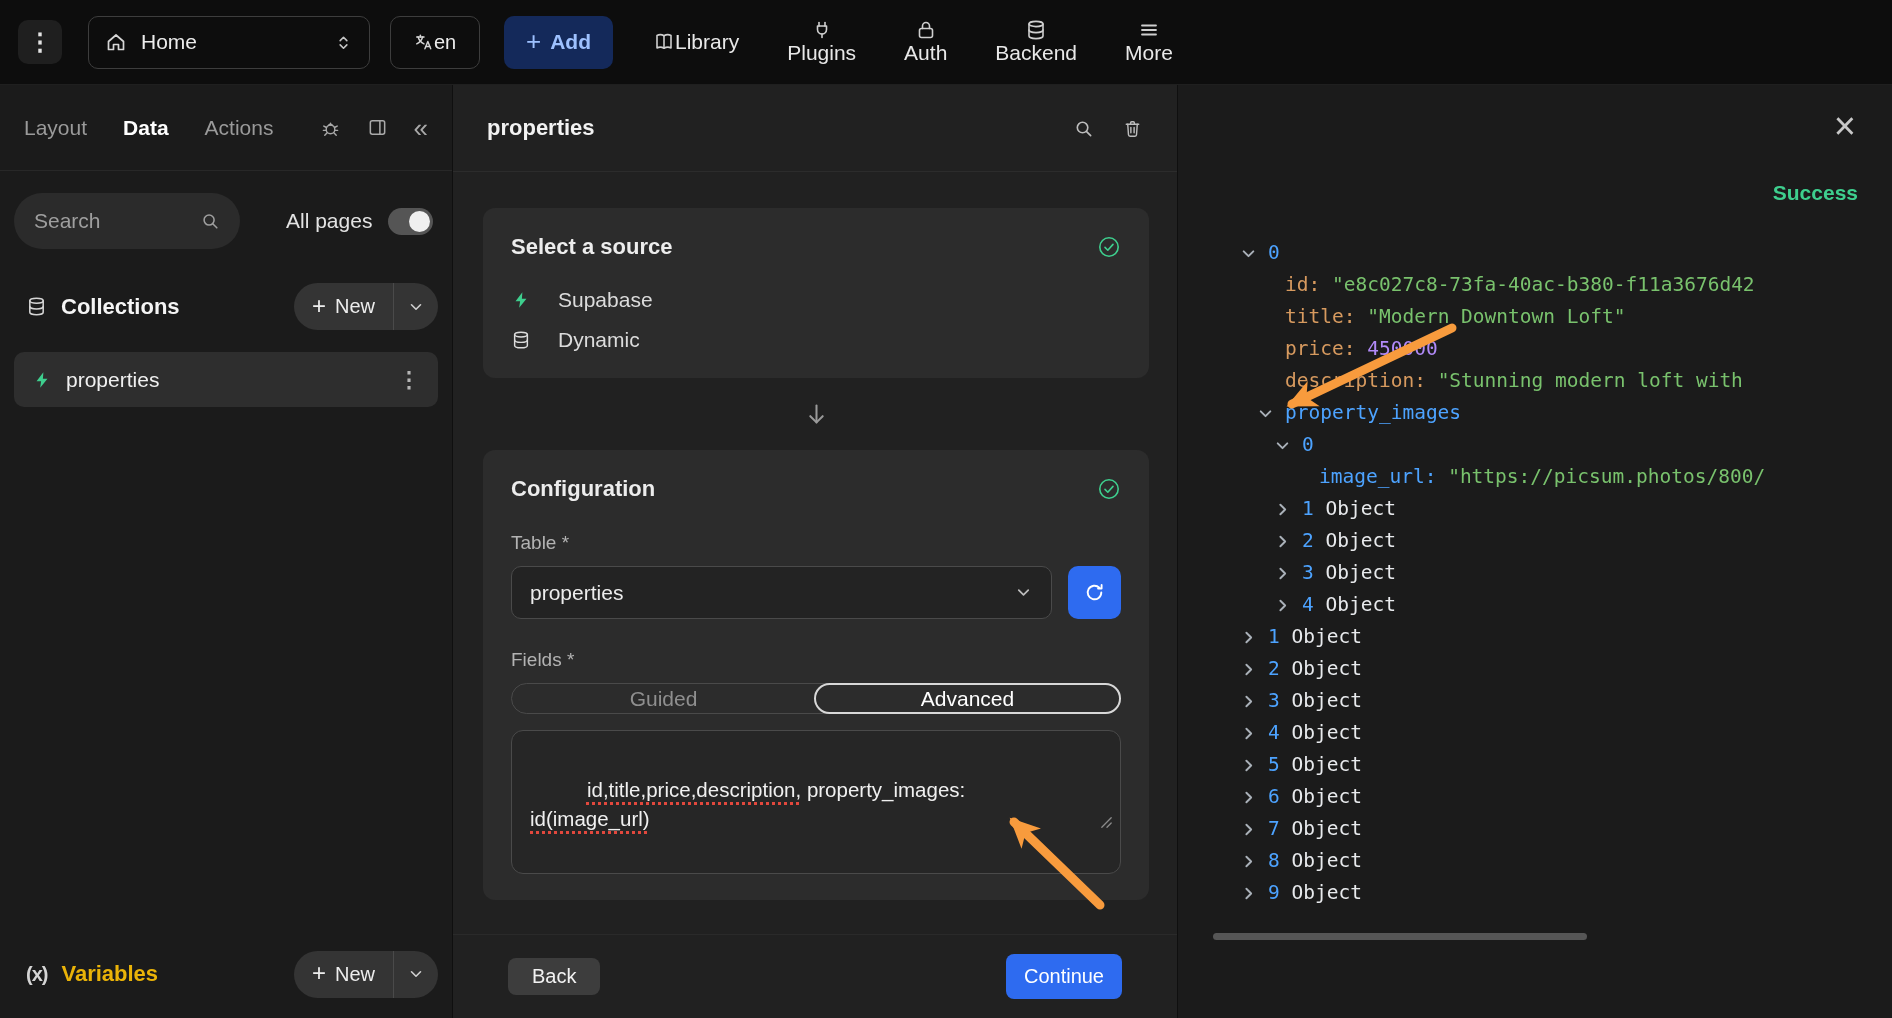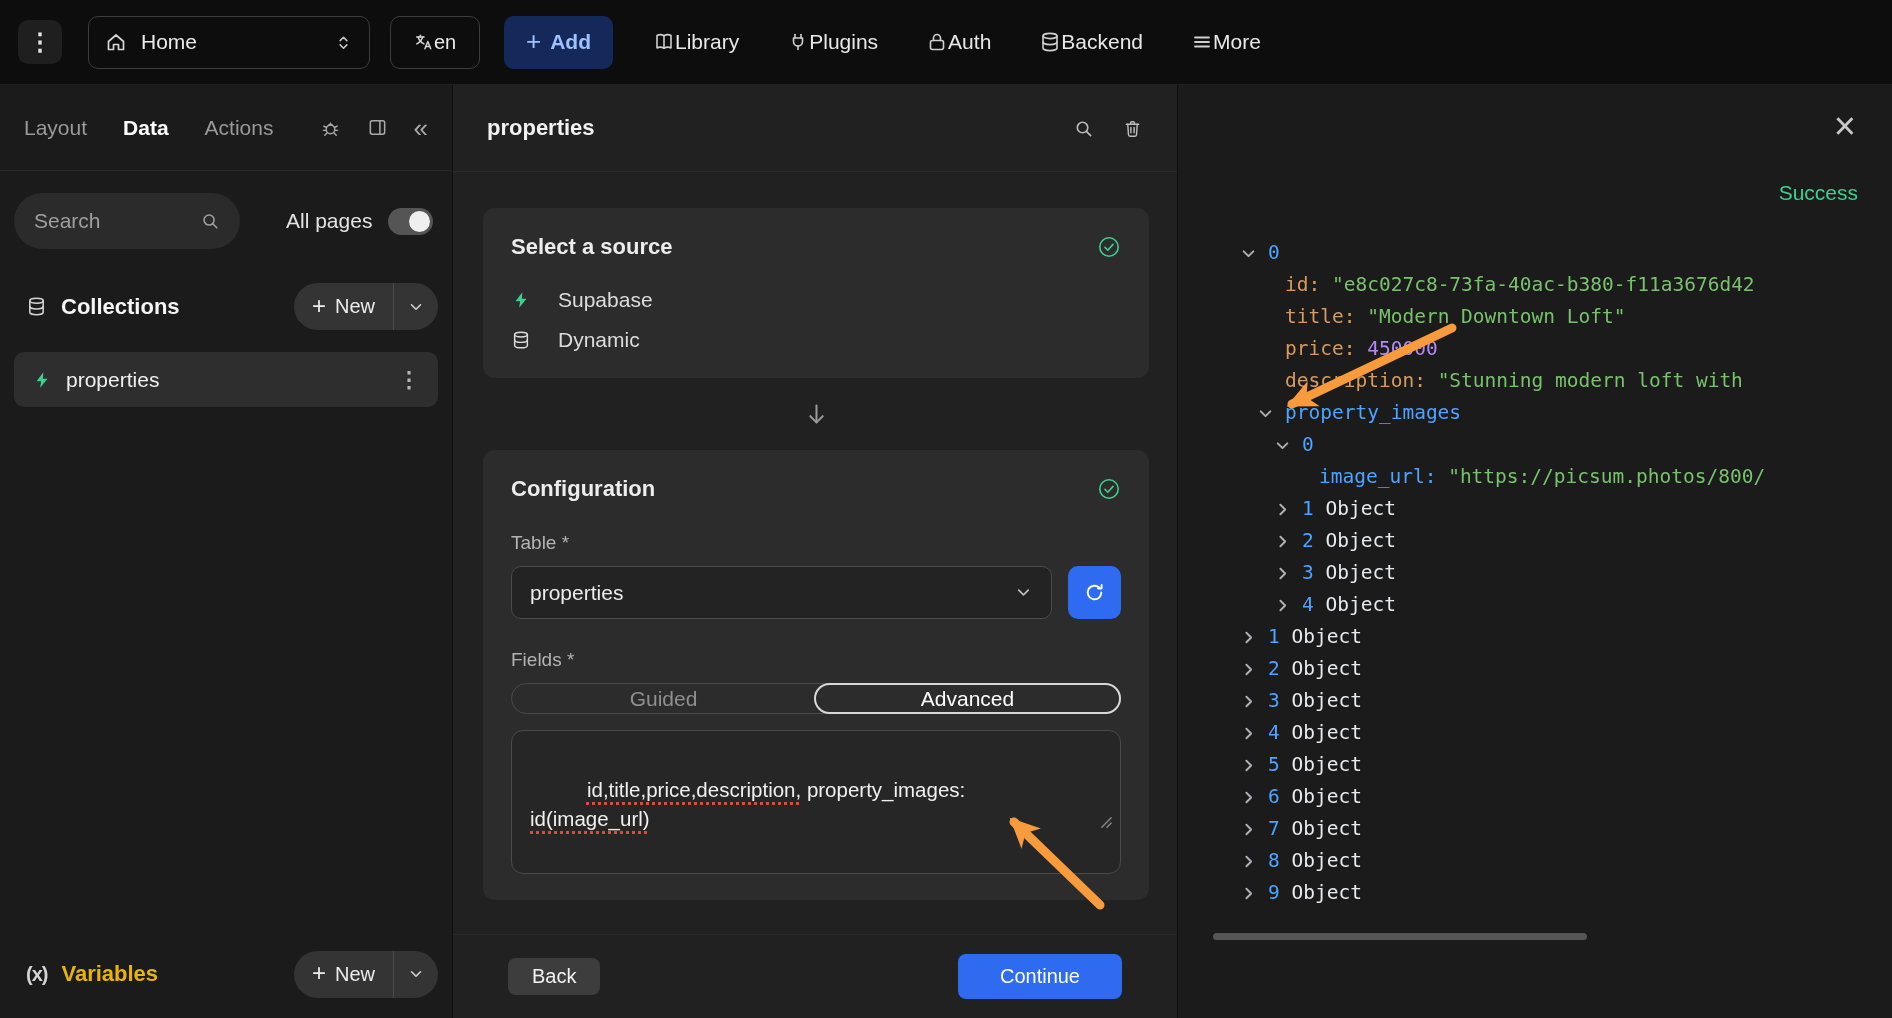--- a/index.html
+++ b/index.html
@@ -22,21 +22,21 @@
   .menu-btn{width:44px;height:44px;border-radius:10px;background:#1f1f1f;color:#e3e3e3;display:flex;align-items:center;justify-content:center;font-size:24px;font-weight:bold;cursor:pointer;border:none;}
   .home-select{margin-left:26px;width:282px;height:53px;border:1px solid #3d3d3d;border-radius:10px;display:flex;align-items:center;padding:0 16px;color:#ececec;cursor:pointer;}
   .home-select .lbl{margin-left:14px;font-size:21px;}
   .home-select .ud{margin-left:auto;color:#c4c4c4;}
   .lang-btn{margin-left:20px;width:90px;height:53px;border:1px solid #3d3d3d;border-radius:10px;display:flex;align-items:center;justify-content:center;gap:0;color:#ececec;font-size:20px;cursor:pointer;}
   .add-btn{margin-left:24px;height:53px;border-radius:10px;padding:0 22px;display:flex;align-items:center;gap:9px;background:rgba(33,94,235,0.35);color:#9ec1ff;font-size:21px;font-weight:600;border:none;cursor:pointer;}
   .add-btn .plus{font-size:26px;font-weight:400;line-height:1;margin-top:-3px;}
   .nav-item{display:flex;align-items:center;gap:0;color:#e8e8e8;font-size:21px;cursor:pointer;}
   .nav-item svg{color:#cfcfcf;}
   .nav-item.first{margin-left:40px;}
-  .nav-item + .nav-item{margin-left:48px;}
+  .nav-item + .nav-item{margin-left:48px;flex-direction:column;}
   .icon{display:inline-flex;align-items:center;justify-content:center;}
 
   
   .sidebar{position:absolute;left:0;top:85px;width:453px;bottom:0;background:#1b1b1b;border-right:1px solid #0f0f0f;}
   .tab-row{height:86px;display:flex;align-items:center;padding:0 24px;border-bottom:1px solid #282828;}
   .tab{font-size:21px;color:#9a9a9a;cursor:pointer;}
   .tab + .tab{margin-left:36px;}
   .tab.active{color:#ffffff;font-weight:600;}
   .tab-icons{margin-left:auto;display:flex;align-items:center;gap:26px;color:#a9a9a9;}
   .collapse-glyph{font-size:26px;color:#a9a9a9;line-height:1;cursor:pointer;}
@@ -82,26 +82,26 @@
   .select .icon{margin-left:auto;color:#bdbdbd;}
   .refresh-btn{margin-left:16px;width:53px;height:53px;border-radius:10px;background:var(--blue);display:flex;align-items:center;justify-content:center;border:none;cursor:pointer;}
   .segmented{margin-top:12px;height:31px;border:1px solid #4a4a4a;border-radius:999px;display:flex;}
   .seg{flex:1;display:flex;align-items:center;justify-content:center;font-size:21px;color:#8f8f8f;border-radius:999px;cursor:pointer;}
   .seg.active{color:#ffffff;border:2px solid #d8d8d8;margin:-1px;}
   .fields-box{margin-top:16px;height:144px;background:#262626;border:1px solid #4a4a4a;border-radius:12px;padding:14px 18px;font-size:20.5px;line-height:1.45;color:#f0f0f0;position:relative;white-space:pre-wrap;cursor:text;}
   .squiggle{text-decoration:underline dotted 2.5px #e2483d;text-underline-offset:5px;}
   .grip{position:absolute;right:6px;bottom:6px;}
   .editor-footer{position:absolute;left:0;right:0;bottom:0;height:84px;border-top:1px solid #2a2a2a;display:flex;align-items:center;padding:0 55px;background:#212121;}
   .back-btn{background:#3d3d3d;border:none;border-radius:8px;padding:7px 24px;color:#f2f2f2;font-size:20px;cursor:pointer;}
-  .continue-btn{margin-left:auto;background:var(--blue);border:none;border-radius:8px;padding:11px 42px;color:#ffffff;font-size:20px;cursor:pointer;}
+  .continue-btn{margin-left:auto;background:var(--blue);border:none;border-radius:8px;padding:11px 18px;color:#ffffff;font-size:20px;cursor:pointer;}
 
   
   .preview{position:absolute;left:1177px;top:85px;right:0;bottom:0;background:#1b1b1b;border-left:1px solid #0f0f0f;overflow:hidden;}
   .close-x{position:absolute;top:22px;right:36px;font-size:38px;line-height:1;color:#c8c8c8;cursor:pointer;}
-  .status{position:absolute;top:96px;right:34px;font-size:21px;font-weight:400;color:var(--green);}
+  .status{position:absolute;top:96px;right:34px;font-size:21px;font-weight:700;color:var(--green);}
   .tree{position:absolute;top:152px;left:0;right:0;}
   .tree-row{height:32px;line-height:32px;white-space:pre;font-family:"DejaVu Sans Mono",monospace;font-size:19.5px;color:var(--tk-plain);overflow:hidden;}
   .tree-chevron{display:inline-block;width:28px;vertical-align:middle;cursor:pointer;}
   .tree-chevron svg{vertical-align:-2px;}
   .tk-key{color:var(--tk-key);}
   .tk-string{color:var(--tk-string);}
   .tk-number{color:var(--tk-number);}
   .tk-index{color:var(--tk-index);}
   .tk-plain{color:var(--tk-plain);}
   .hscroll{position:absolute;bottom:78px;left:35px;width:374px;height:7px;border-radius:4px;background:#565656;cursor:pointer;}

